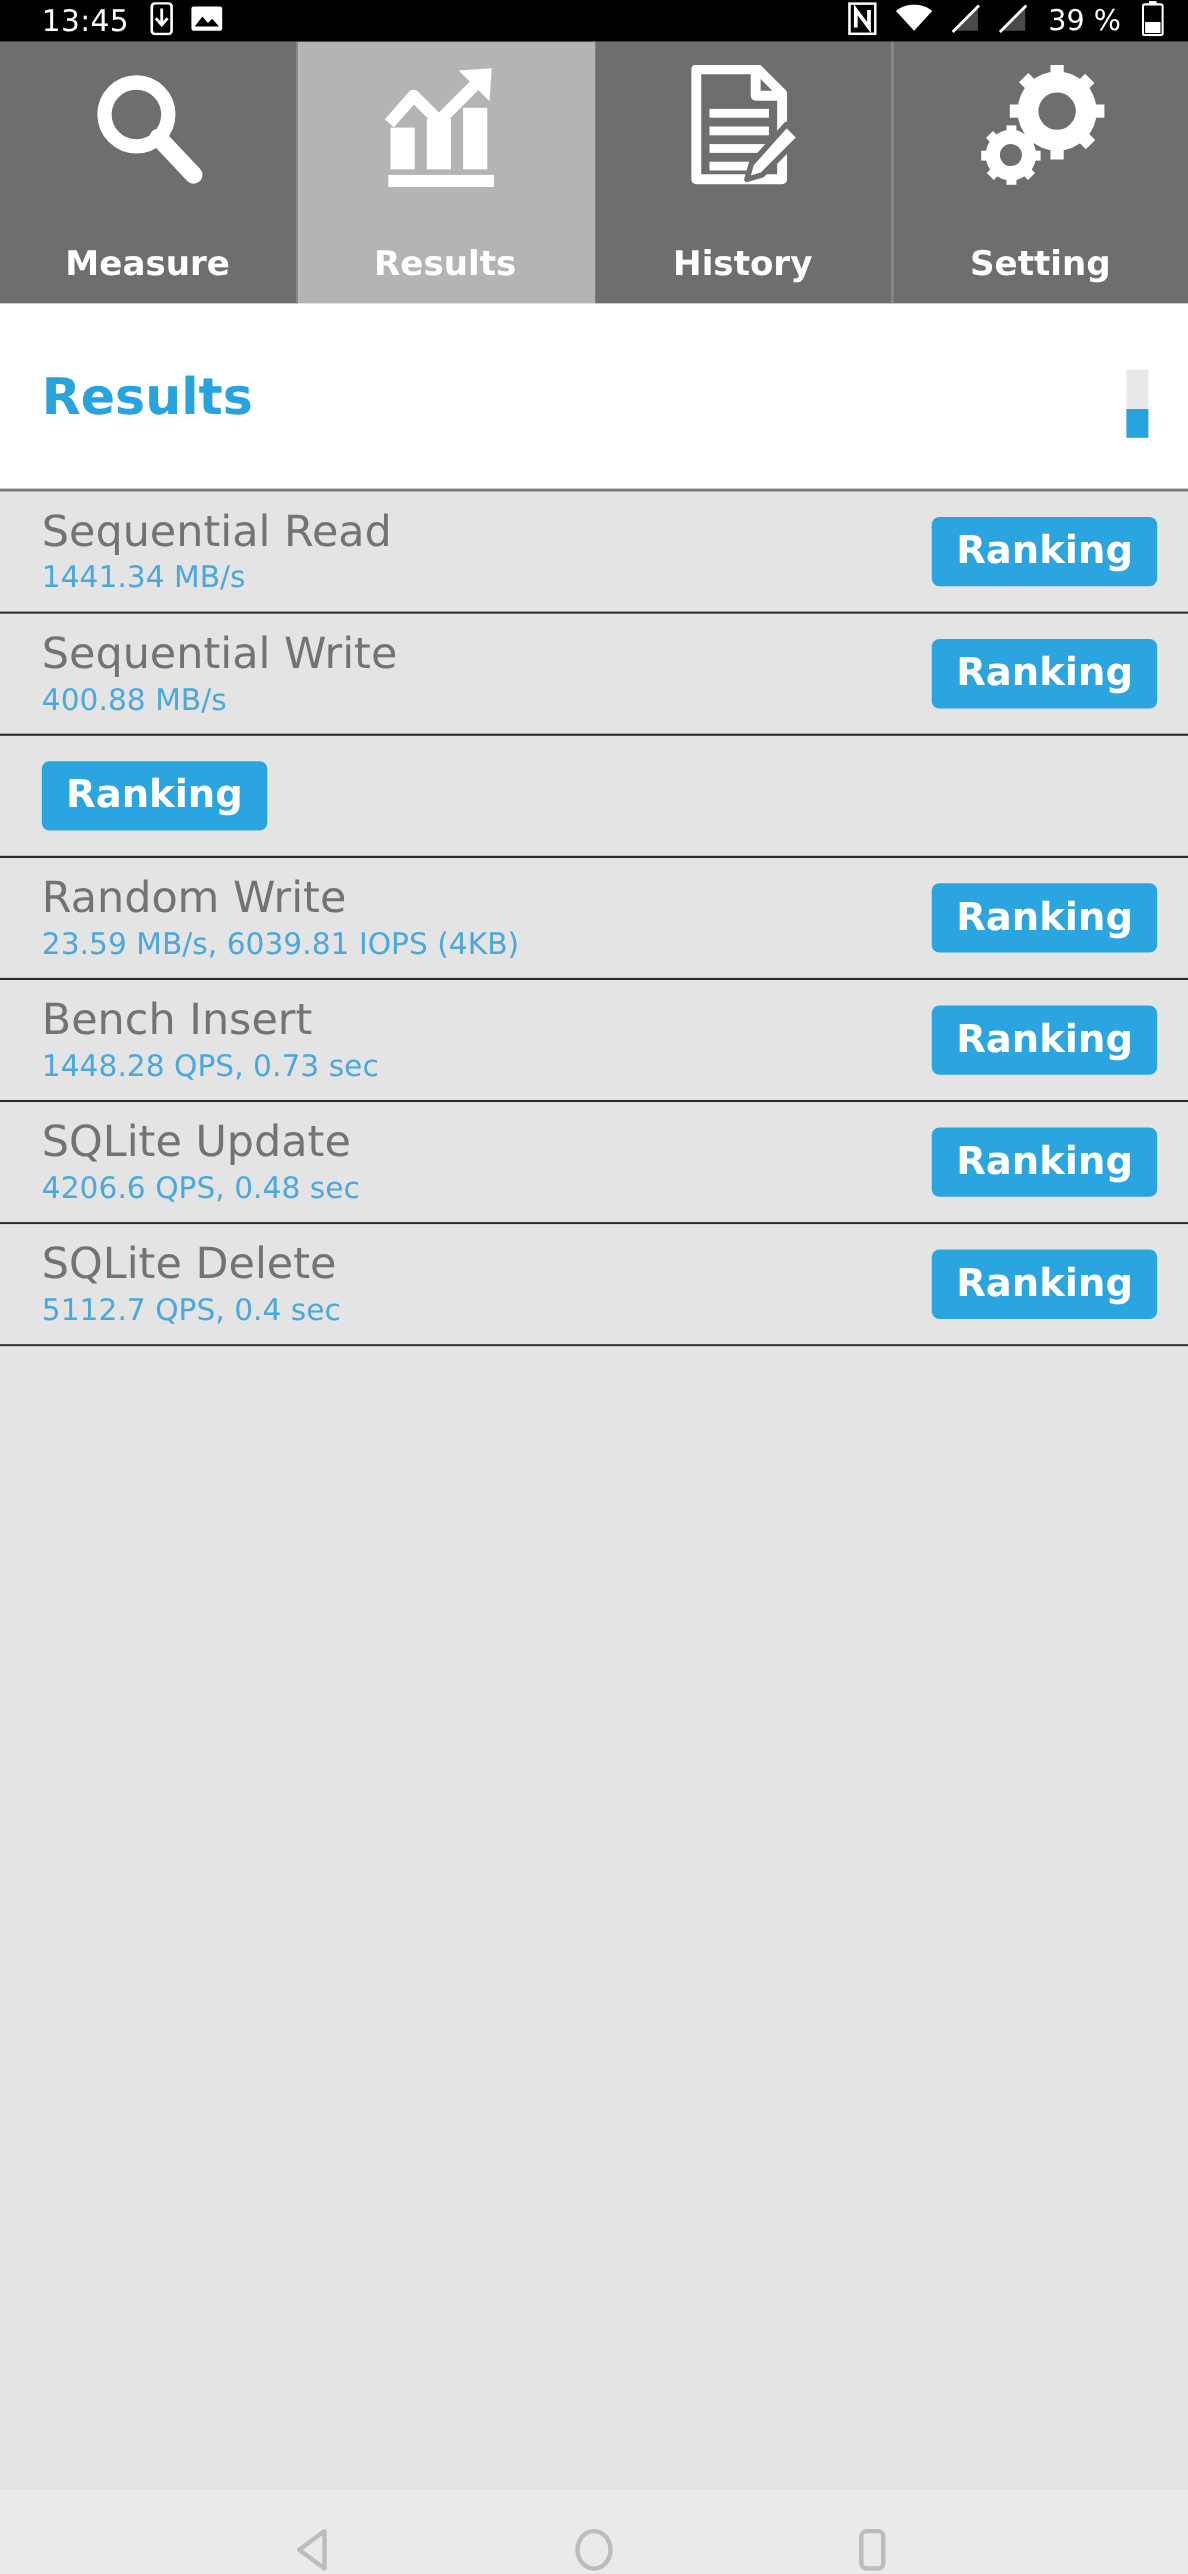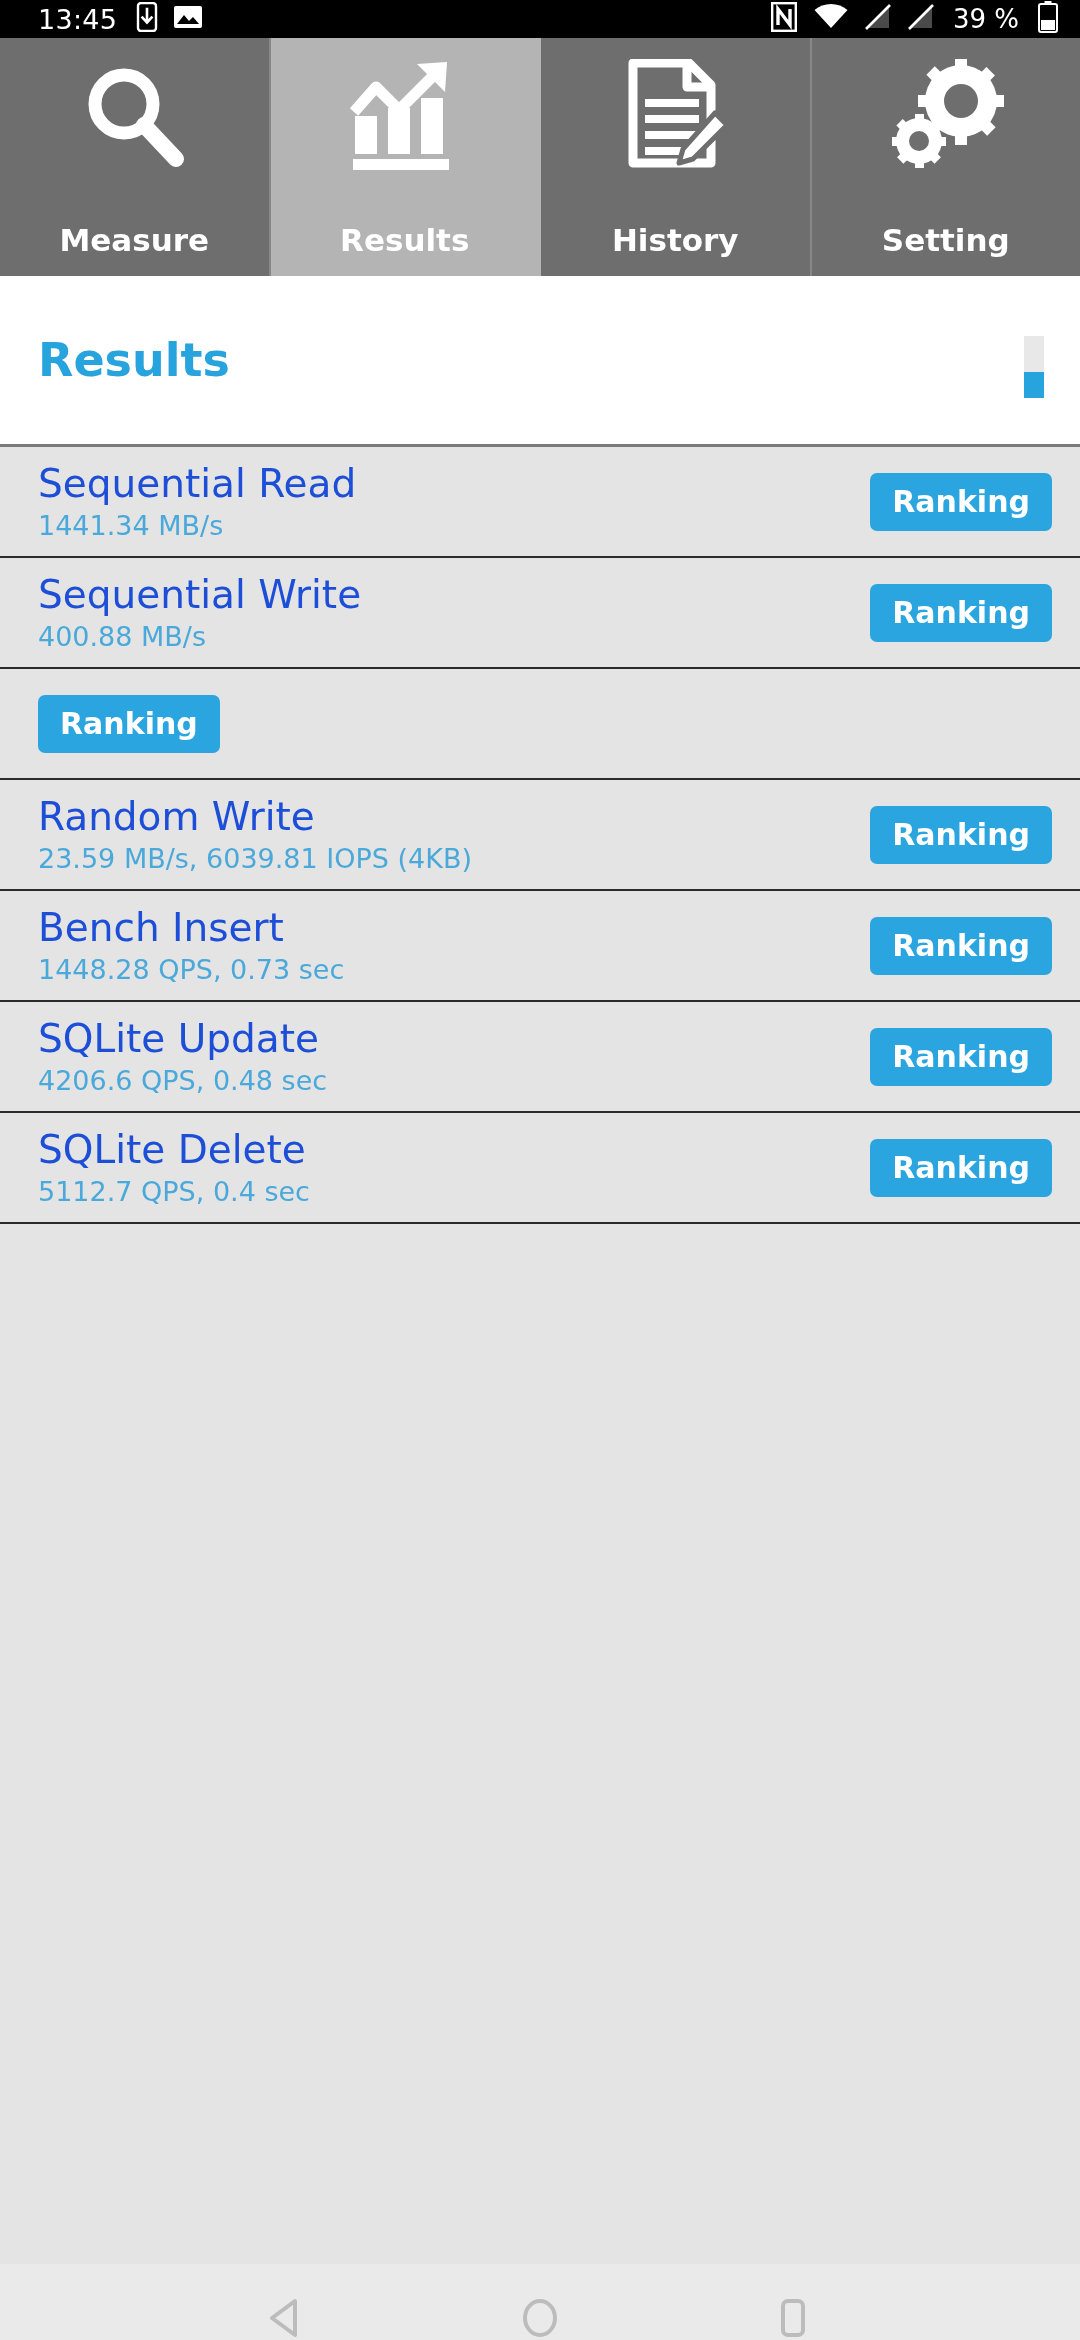--- a/index.html
+++ b/index.html
@@ -139,37 +139,37 @@
   }
   .row-texts {
     display: flex;
     flex-direction: column;
     justify-content: center;
     flex: 1;
     min-width: 0;
   }
   .row-name {
     font-size: 39px;
-    color: #1d4ed8;
+    color: #737373;
     line-height: 1.08;
     font-family: "DejaVu Sans", sans-serif;
     white-space: nowrap;
   }
   .row-value {
     font-size: 27px;
     color: #4aa9da;
     margin-top: 7px;
     line-height: 1.05;
     font-family: "DejaVu Sans", sans-serif;
     white-space: nowrap;
   }
   .ranking-btn {
     background: #2aa5e0;
     color: #ffffff;
-    font-size: 30px;
+    font-size: 35px;
     font-weight: bold;
     font-family: "DejaVu Sans", sans-serif;
     border: none;
     border-radius: 7px;
     padding: 14px 22px;
     line-height: 1;
     white-space: nowrap;
     cursor: pointer;
     text-align: right;
   }

